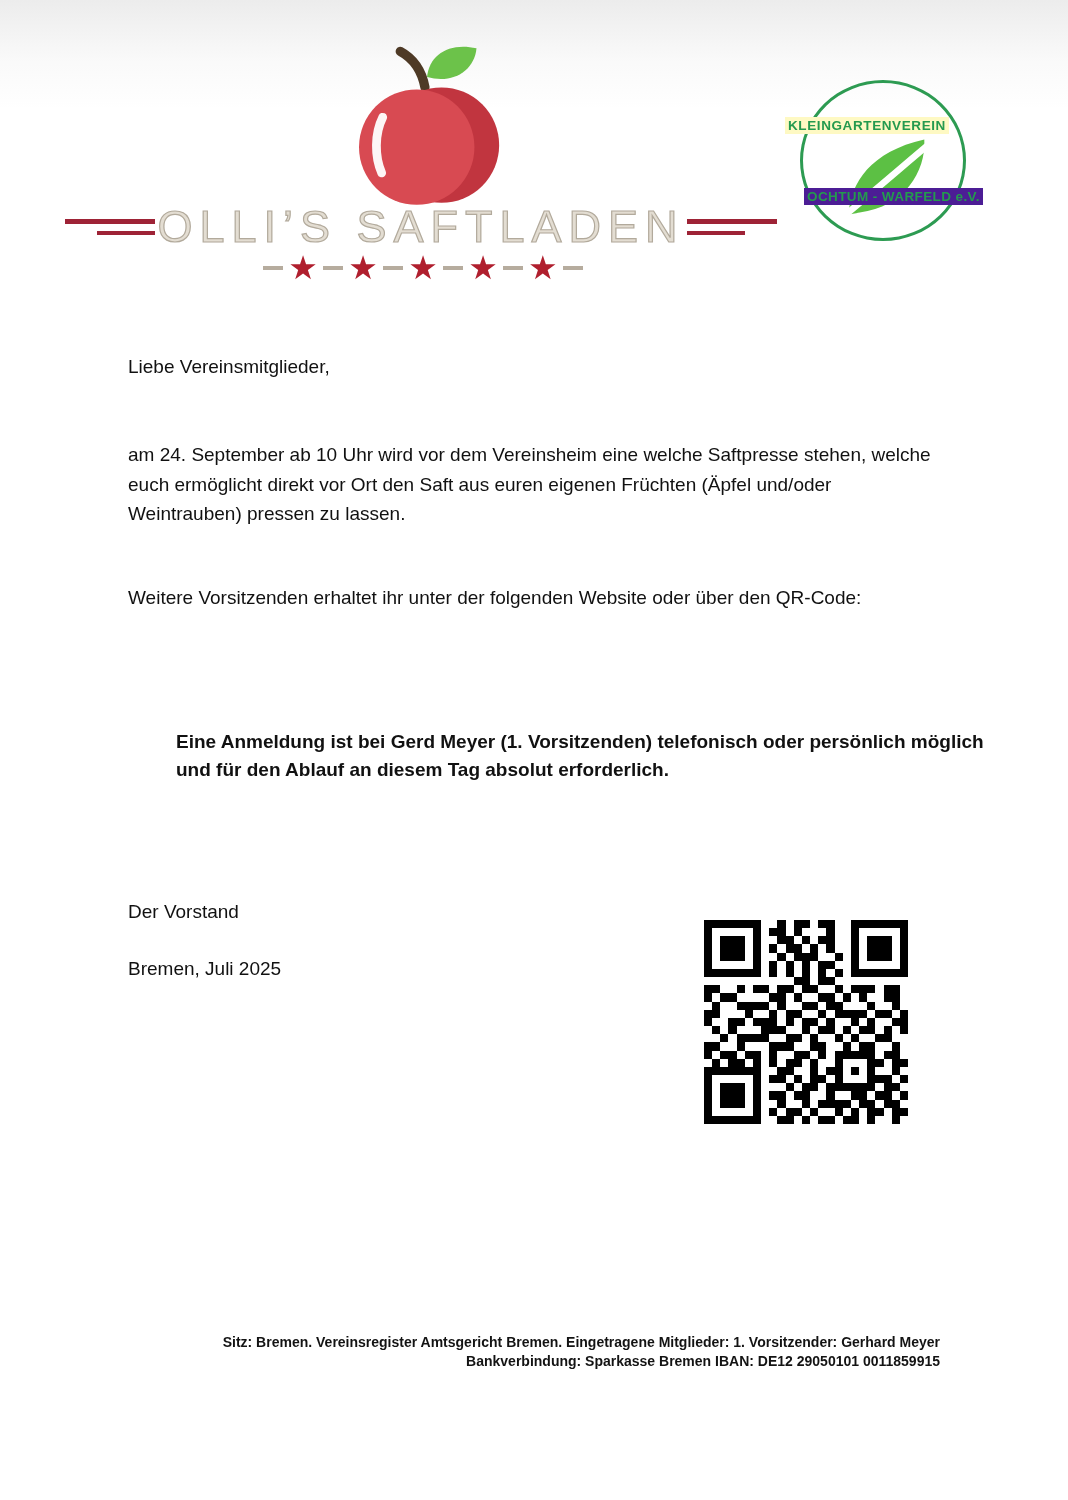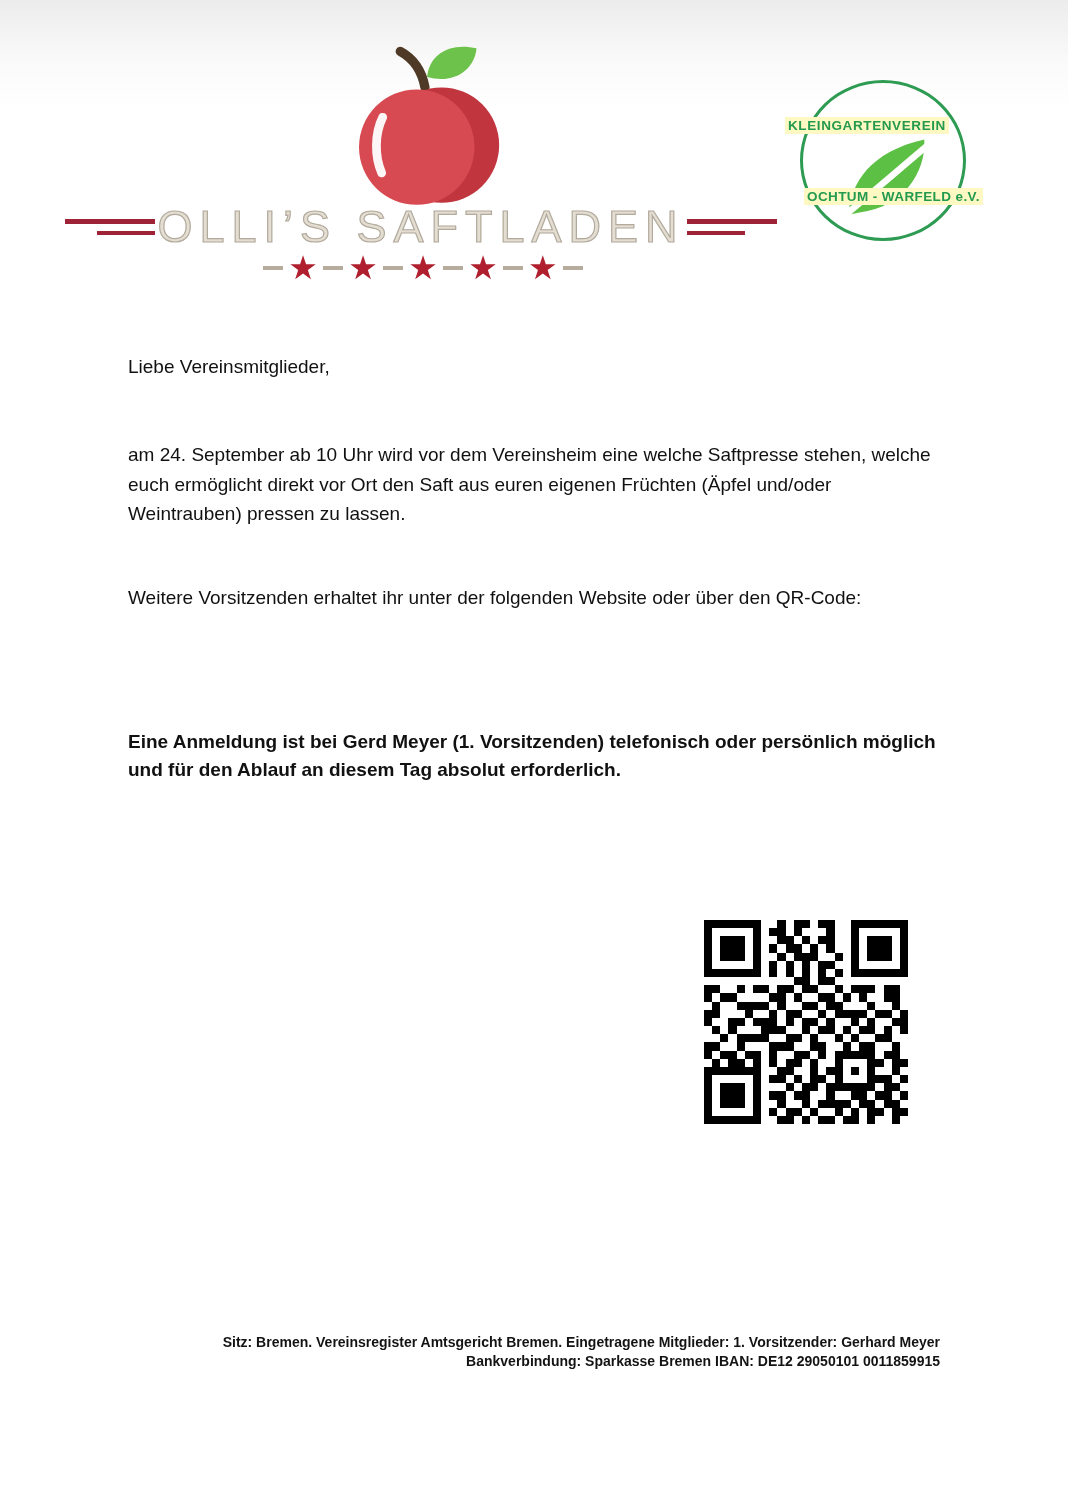--- a/index.html
+++ b/index.html
@@ -33,29 +33,29 @@
   .star-glyph{color:var(--star-red);font-size:33px;line-height:38px;}
   .star-dash{width:27px;height:4px;background:var(--dash-tan);margin:0 5px;}
   
   .club-logo{position:absolute;left:776px;top:76px;width:214px;height:182px;
     font-weight:700;color:var(--club-green);}
   .club-circle{position:absolute;left:24px;top:4px;width:160px;height:155px;border:3.5px solid #2d9b52;border-radius:50%;}
   .club-leaf{position:absolute;left:56px;top:50px;width:120px;height:100px;}
   .club-line-top{position:absolute;left:9px;top:41px;font-size:13.5px;letter-spacing:.6px;
     background:#fef9c3;padding:1px 3px;white-space:nowrap;}
   .club-line-bottom{position:absolute;left:28px;top:112px;font-size:13.5px;letter-spacing:.4px;
-    background:#fef9c3;padding:1px 3px;white-space:nowrap;}
+    background:#4c1d95;padding:1px 3px;white-space:nowrap;}
   
   .body-text{position:absolute;left:128px;width:815px;font-size:19px;line-height:29.5px;}
   .salutation{top:352px;}
   .para1{top:440px;}
   .para2{top:583px;}
   .link-line{top:670px;}
   .link-line a{color:var(--link-blue);text-decoration:underline;}
-  .para3{top:728px;font-weight:700;line-height:27.5px;}
+  .para3{top:728px;font-weight:700;line-height:27.5px;margin-left:48px;}
   .signoff{top:897px;}
   .dateline{top:954px;}
   .body-text b{font-weight:400;}
   
   .qr{position:absolute;left:704px;top:920px;width:204px;height:204px;background:#fff;
     display:grid;grid-template-columns:repeat(25,1fr);grid-template-rows:repeat(25,1fr);}
   .qm{background:#fff;} .qm.d{background:#000;}
   
   .footer{position:absolute;left:140px;top:1333px;width:800px;text-align:right;
     font-size:14px;font-weight:700;line-height:18.5px;color:#131313;}
@@ -107,20 +107,22 @@
       <path d="M8 100 C42 72 72 46 104 19" stroke="#ffffff" stroke-width="7" fill="none" stroke-linecap="round"></path>
     </svg>
     <div class="club-line-top">KLEINGARTENVEREIN</div>
     <div class="club-line-bottom">OCHTUM - WARFELD e.V.</div>
   </div>
 
   <div class="body-text salutation">Liebe Vereinsmitglieder,</div>
   <div class="body-text para1"><span>am </span><b>24. September ab 10 Uhr</b><span> wird vor dem Vereinsheim eine welche </span><b>Saftpresse</b><span> stehen, welche euch ermöglicht direkt vor Ort den Saft aus euren eigenen Früchten </span><b>(Äpfel und/oder Weintrauben)</b><span> pressen zu lassen.</span></div>
   <div class="body-text para2">Weitere Vorsitzenden erhaltet ihr unter der folgenden Website oder über den QR-Code:</div>
   <div class="body-text para3">Eine Anmeldung ist bei Gerd Meyer (1. Vorsitzenden) telefonisch oder persönlich möglich und für den Ablauf an diesem Tag absolut erforderlich.</div>
+  <div class="body-text signoff">Der Vorstand</div>
+  <div class="body-text dateline">Bremen, Juli 2025</div>
 
   <div class="qr">
       <div class="qm d"></div>
       <div class="qm d"></div>
       <div class="qm d"></div>
       <div class="qm d"></div>
       <div class="qm d"></div>
       <div class="qm d"></div>
       <div class="qm d"></div>
       <div class="qm"></div>

